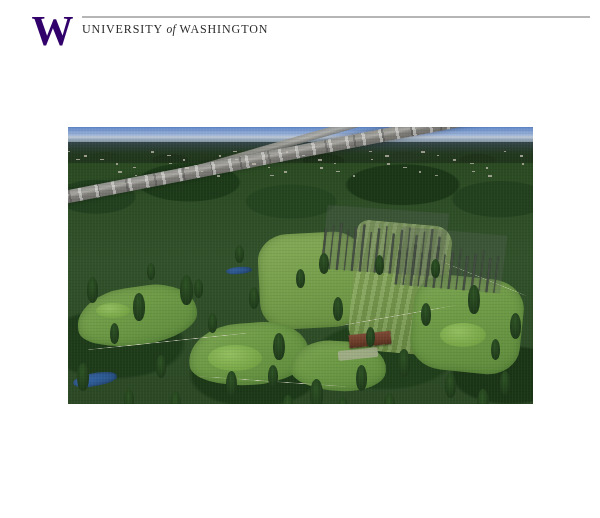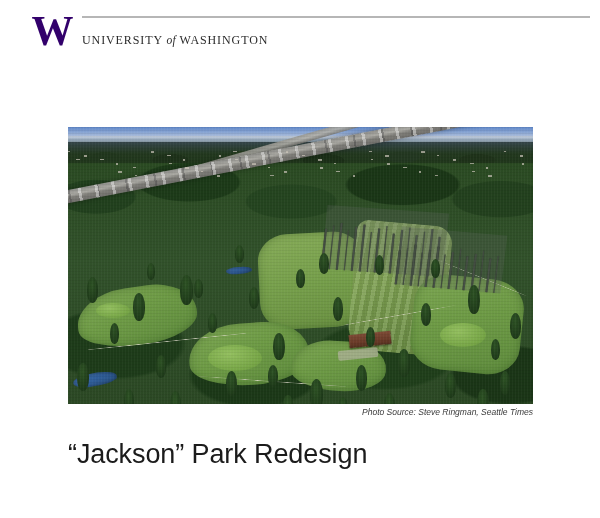--- a/index.html
+++ b/index.html
@@ -58,21 +58,21 @@
     background: #b6b6b6;
     margin-top: 2px;
     width: 508px;
   }
   .university-line {
     font-family: "Liberation Serif", serif;
     font-size: 12px;
     letter-spacing: 0.9px;
     color: #2b2b2b;
     white-space: nowrap;
-    margin-top: 15px;
+    margin-top: 4px;
     line-height: 15px;
   }
   .university-line i {
     font-style: italic;
     letter-spacing: 0.2px;
     font-size: 11.5px;
   }
   .program-line {
     font-family: "Liberation Serif", serif;
     font-size: 11.5px;
@@ -463,18 +463,16 @@
         <div class="roof" style="left: 90.27%; top: 48px; width: 4px; height: 2px;"></div>
         <div class="roof" style="left: 93.74%; top: 24px; width: 2px; height: 1px;"></div>
         <div class="roof" style="left: 97.21%; top: 28px; width: 3px; height: 2px;"></div>
         <div class="roof" style="left: 1.68%; top: 32px; width: 4px; height: 1px;"></div>
         <div class="roof" style="left: 97.65%; top: 36px; width: 2px; height: 2px;"></div>
       </div>
 
     <div class="grain"></div>
   </div>
 
-  <figcaption class="photo-credit">Photo Source: Steve Ringman, Seattle Times</figcaption>
 </figure>
 
 <div class="title-block">
-  <div class="doc-title">“Jackson” Park Redesign</div>
 </div>
 
 </body></html>

